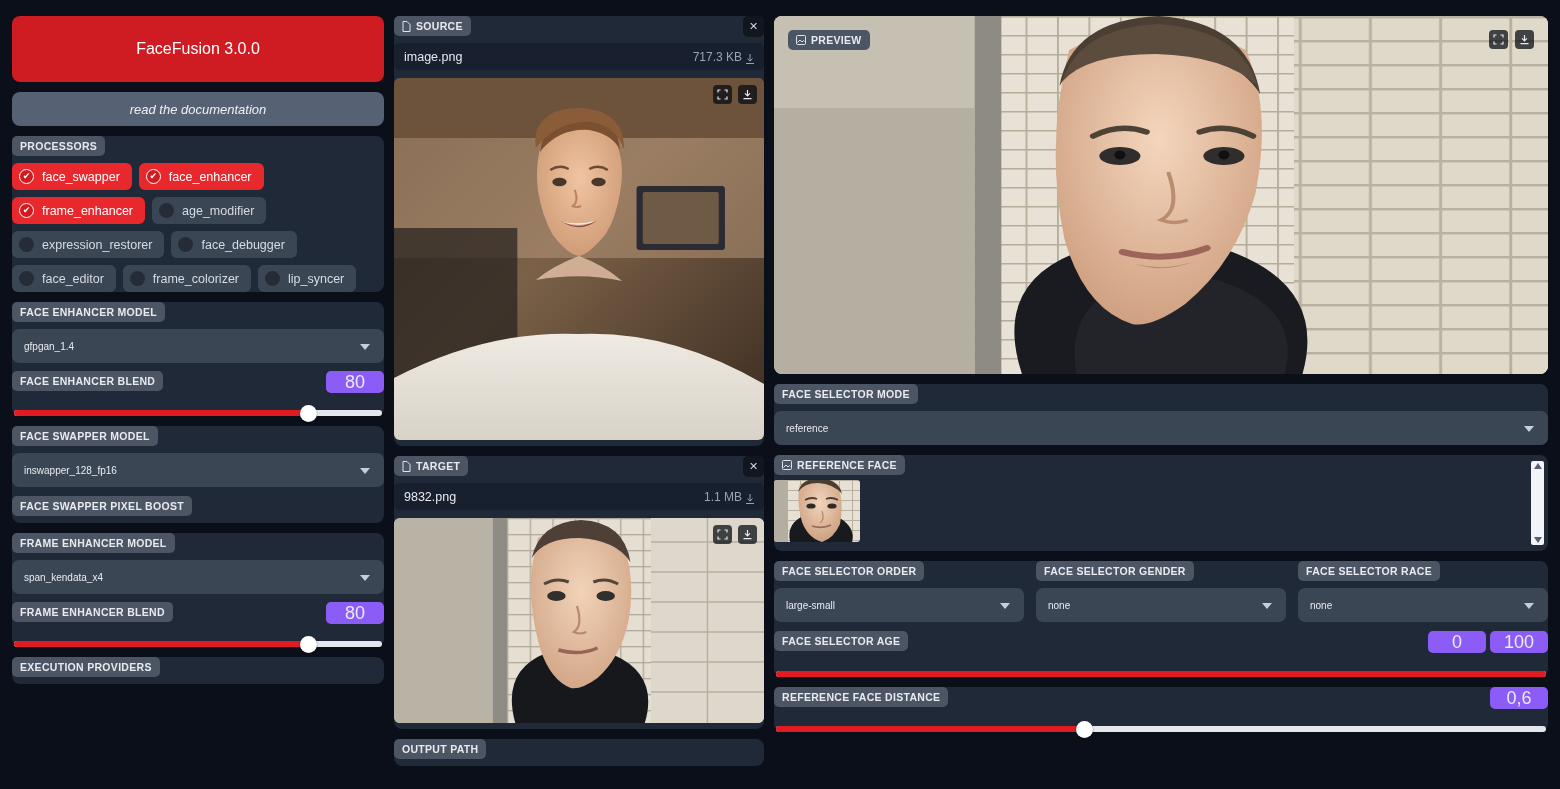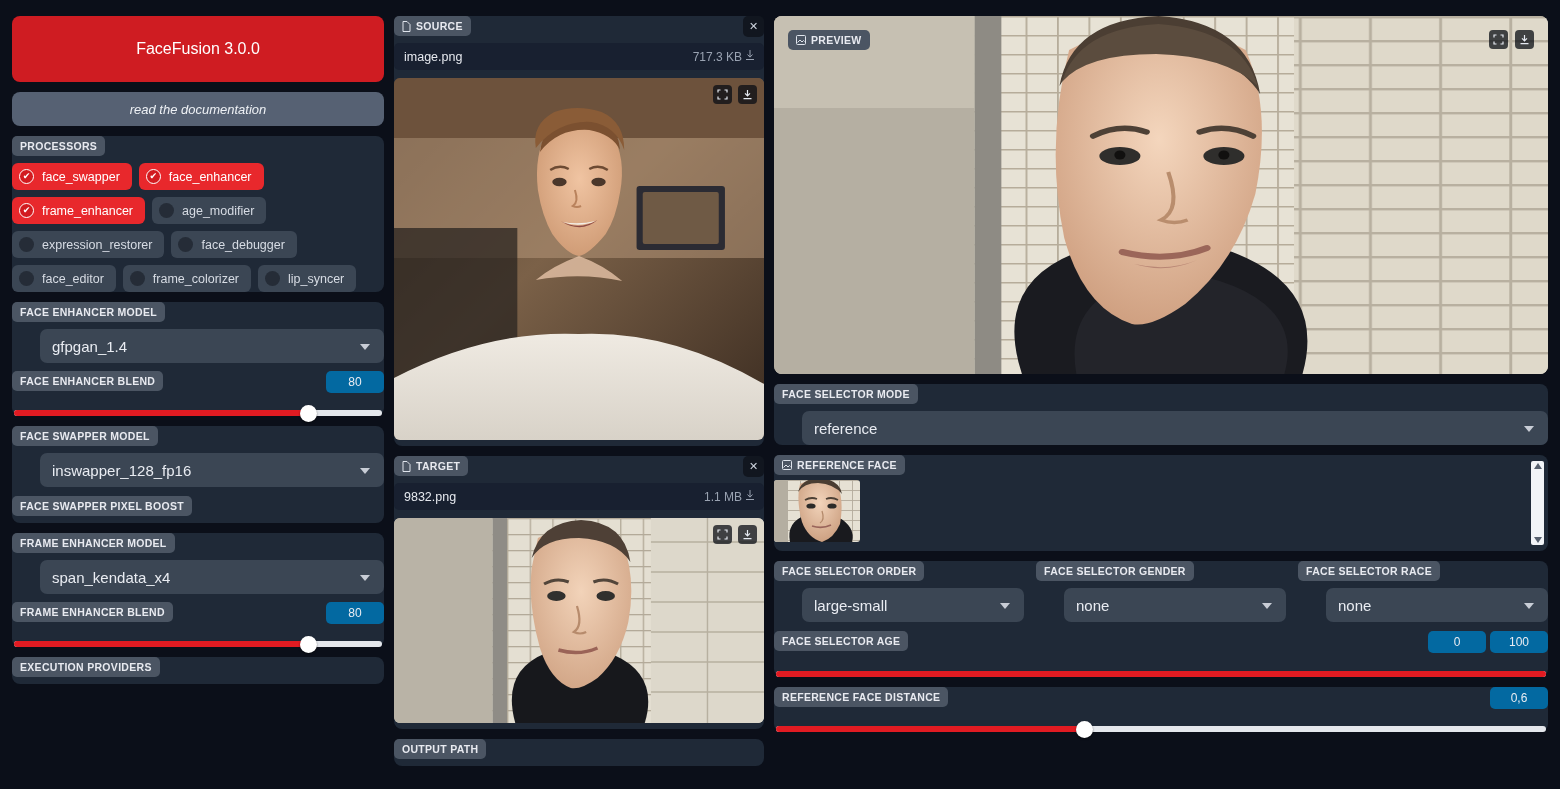--- a/index.html
+++ b/index.html
@@ -40,36 +40,35 @@
   }
   .select {
     position: relative;
     background: #3b4654;
     border-radius: 7px;
     height: 34px;
     display: flex;
     align-items: center;
     padding: 0 12px;
     color: #e9ecf2;
-    font-size: 15px;
-    margin-left: 28px;
+    font-size: 10px;
   }
   .select .caret {
     position: absolute; right: 14px; top: 50%;
     width: 0; height: 0;
     margin-top: -2px;
     border-left: 5px solid transparent;
     border-right: 5px solid transparent;
     border-top: 6px solid #c8cdd6;
   }
   .slider-row { display: flex; align-items: flex-start; justify-content: space-between; }
   .num-box {
-    background: #0369a1;
+    background: #8b5cf6;
     color: #e9ecf2;
-    font-size: 12px;
+    font-size: 18px;
     border-radius: 5px;
     min-width: 58px;
     height: 22px;
     display: flex; align-items: center; justify-content: center;
     margin-bottom: 7px;
   }
   .track {
     position: relative;
     height: 6px;
     background: #e4e7ec;
@@ -149,21 +148,21 @@
   }
   .file-row {
     background: #182030;
     border-radius: 5px;
     height: 27px;
     display: flex; align-items: center; justify-content: space-between;
     padding: 0 10px;
     font-size: 12.5px;
     color: #e6e9ef;
   }
-  .file-size { color: #9aa3b2; font-size: 12px; display: flex; align-items: flex-start; gap: 4px; }
+  .file-size { color: #9aa3b2; font-size: 12px; display: flex; align-items: flex-end; gap: 4px; }
   .media {
     position: relative;
     border-radius: 6px;
     overflow: hidden;
     margin-top: 8px;
   }
   .media-tools {
     position: absolute; top: 7px; right: 7px;
     display: flex; gap: 6px;
   }

